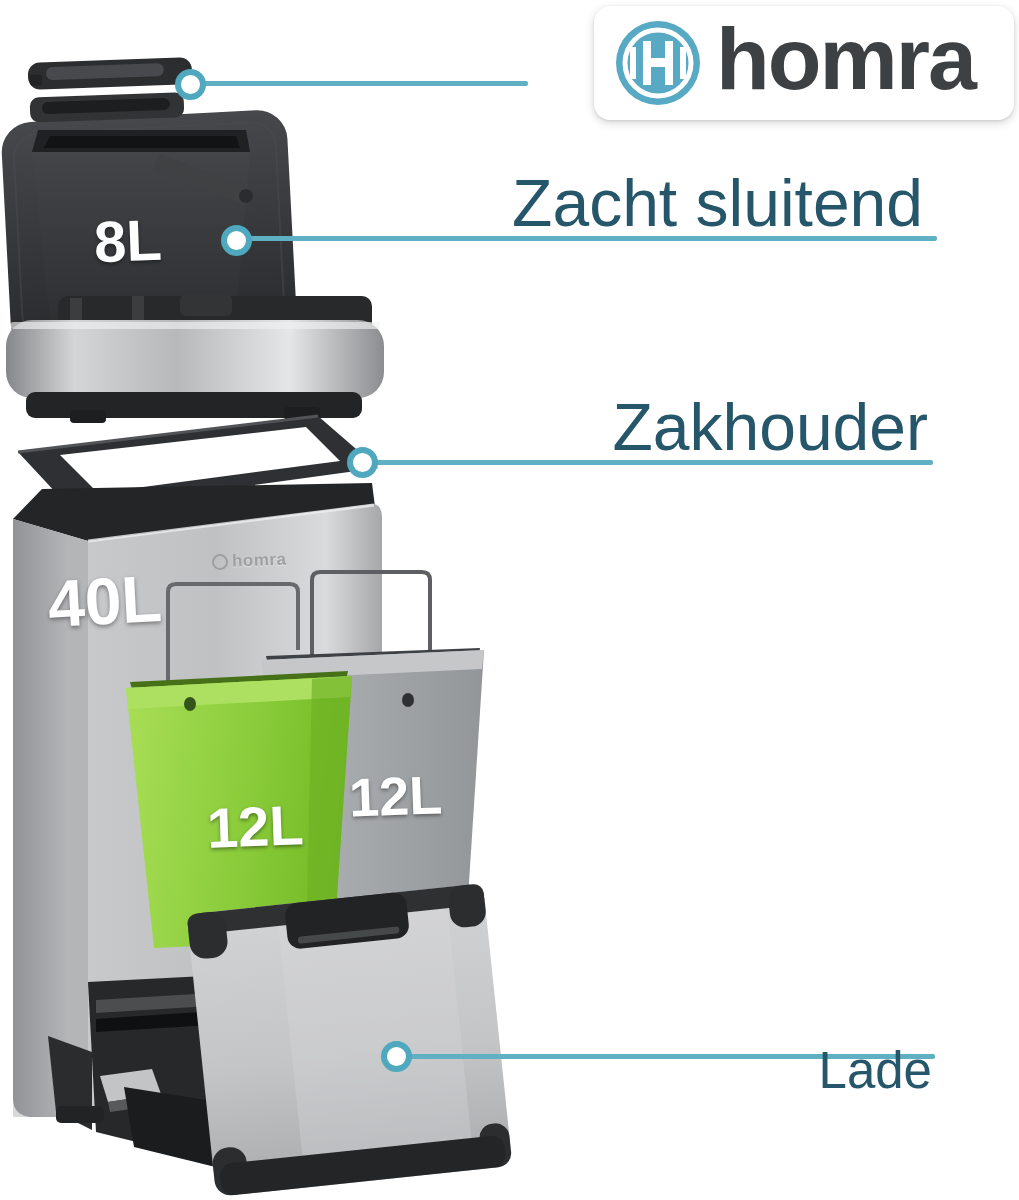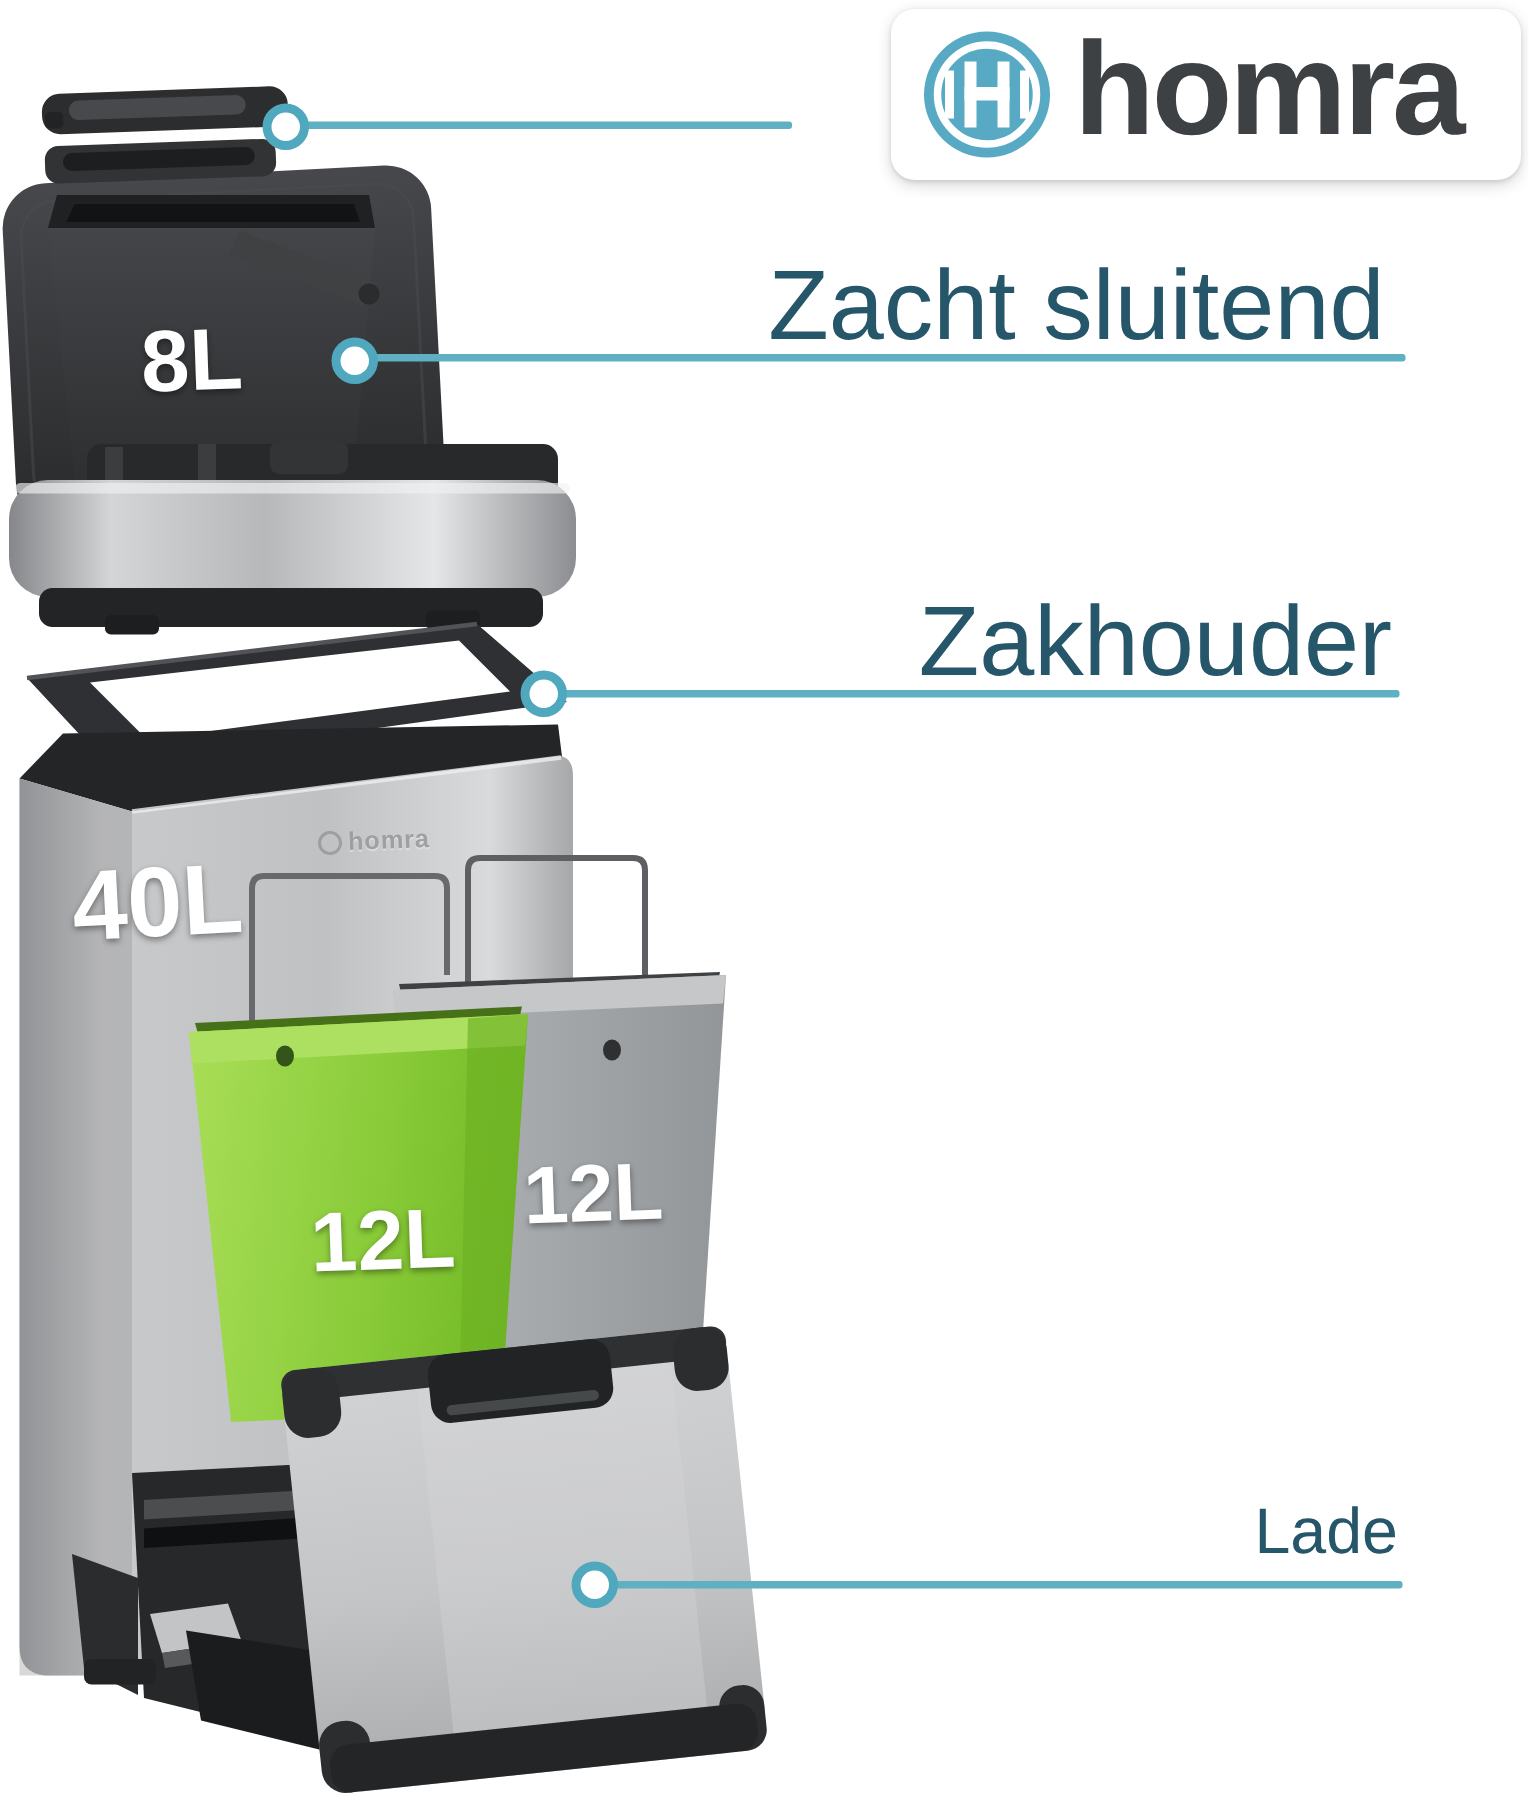--- a/index.html
+++ b/index.html
@@ -20,21 +20,21 @@
             color:#97999b;letter-spacing:0.5px;transform:rotate(-2deg);
             text-shadow:0 1px 1px #e9eaea;display:flex;align-items:center;opacity:0.85;}
   .emb-ring{display:inline-block;width:12px;height:12px;border:2px solid #97999b;
             border-radius:50%;margin-right:4px;}
 
   
   .callout-text{position:absolute;color:#26566a;white-space:nowrap;line-height:1;}
   .t-deksel{right:491px;top:15px;font-size:62px;}
   .t-zacht{right:96px;top:170px;font-size:66px;}
   .t-zakhouder{right:91px;top:394px;font-size:66px;}
-  .t-lade{right:87px;top:1000px;font-size:43px;}
+  .t-lade{right:87px;top:1045px;font-size:51px;}
   .callout-line{position:absolute;height:5px;background:#5fb0c2;border-radius:2px;}
   .l-deksel{left:190px;top:81px;width:338px;}
   .l-zacht{left:237px;top:236px;width:700px;}
   .l-zakhouder{left:362px;top:460px;width:571px;}
   .l-lade{left:396px;top:1054px;width:539px;}
   .callout-dot{position:absolute;width:31px;height:31px;box-sizing:border-box;
                border:6px solid #4fa8bd;border-radius:50%;background:#ffffff;}
   .d-deksel{left:175px;top:69px;}
   .d-zacht{left:221px;top:225px;}
   .d-zakhouder{left:347px;top:447px;}

